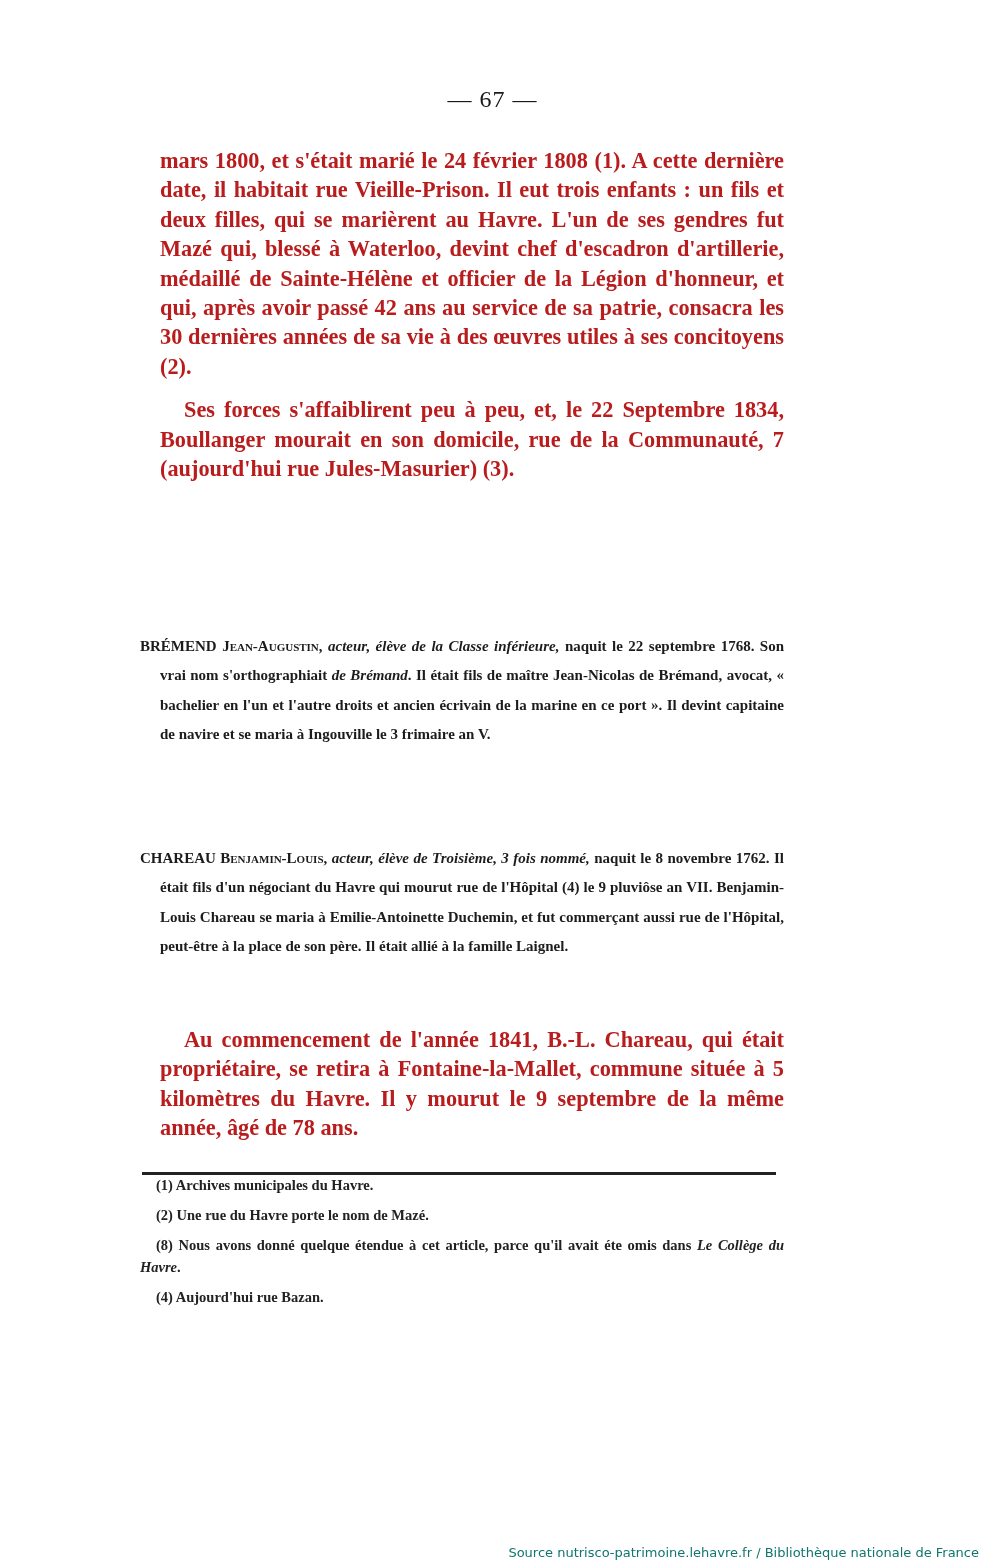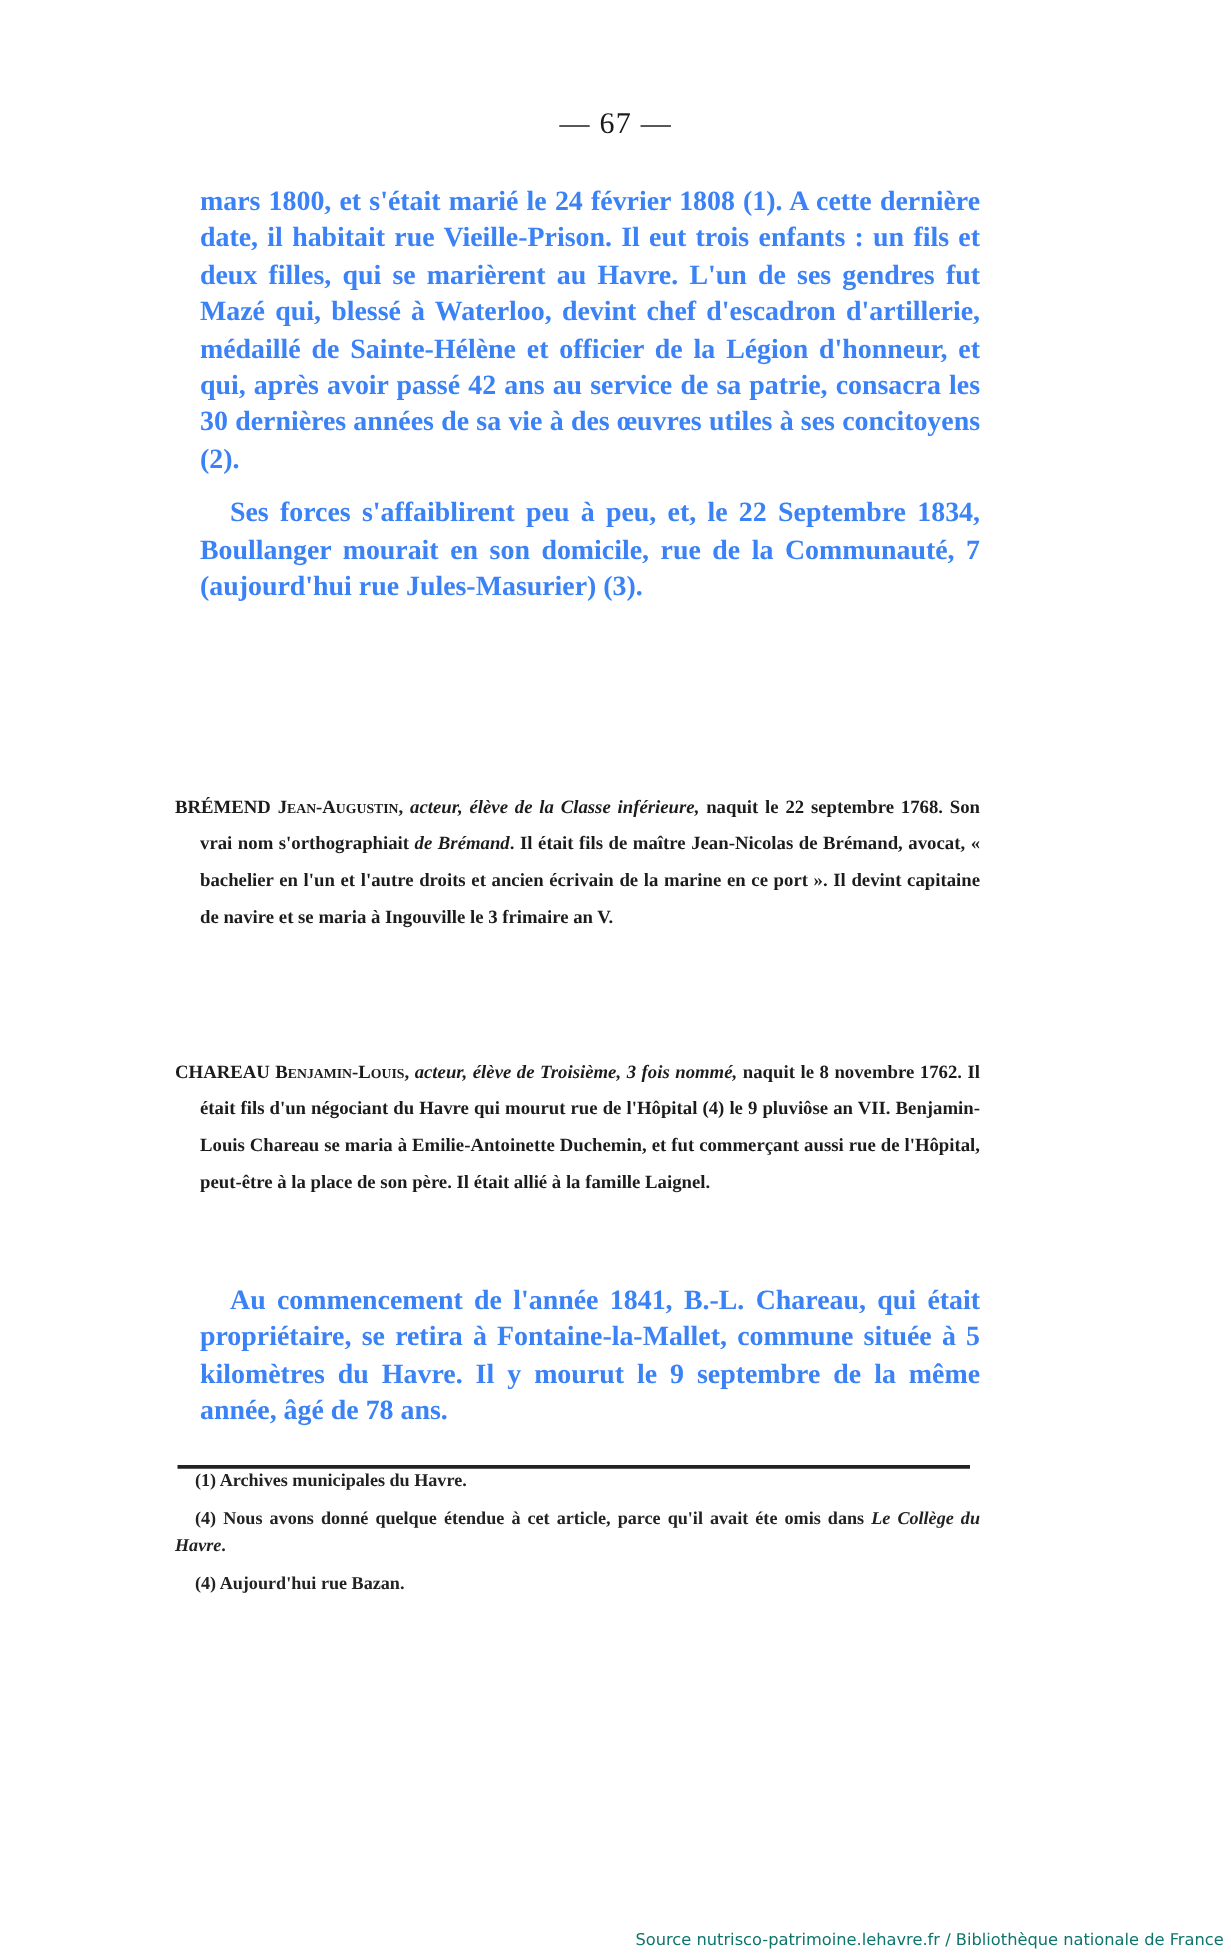--- a/index.html
+++ b/index.html
@@ -7,21 +7,21 @@
     width: 985px; height: 1566px; background: #ffffff; position: relative; overflow: hidden;
     font-family: "Liberation Serif", "DejaVu Serif", serif; color: #1a1a1a;
   }
   .page-number {
     position: absolute; top: 86px; left: 0; width: 985px; text-align: center;
     font-size: 24px; letter-spacing: 1px;
   }
   .block {
     position: absolute; left: 160px; width: 624px;
     font-size: 22.3px; line-height: 29.4px; text-align: justify;
-    font-family: "Liberation Serif", serif; font-weight: bold; color: #3b82f6;
+    font-family: "Liberation Serif", serif; font-weight: bold; color: #b91c1c;
     font-stretch: condensed;
   }
   .block p { margin: 0; }
   .indent { text-indent: 24px; }
   .entry { position: absolute; left: 140px; width: 644px; font-size: 15px; line-height: 29.4px;
     font-family: "Liberation Serif", serif; font-weight: bold; text-align: justify; color: #1c1c1c; }
   .entry p { margin: 0; padding-left: 20px; text-indent: -20px; }
   .sc { font-variant: small-caps; }
   .it { font-style: italic; }
   .rule { position: absolute; left: 142px; top: 1172px; width: 634px; height: 3px; background: #222; }
@@ -61,17 +61,18 @@
 </div>
 
 <div class="block" style="top:1025px;">
   <p class="indent">Au commencement de l'année 1841, B.-L. Chareau, qui était propriétaire, se retira à Fontaine-la-Mallet, commune située à 5 kilomètres du Havre. Il y mourut le 9 septembre de la même année, âgé de 78 ans.</p>
 </div>
 
 <div class="rule"></div>
 
 <div class="notes" style="top:1174px;">
   <p class="note">(1) Archives municipales du Havre.</p>
-  <p class="note"><span>(4) Nous avons donné quelque étendue à cet article, parce qu'il avait éte omis dans </span><span class="it">Le Collège du Havre</span><span>.</span></p>
+  <p class="note">(2) Une rue du Havre porte le nom de Mazé.</p>
+  <p class="note"><span>(8) Nous avons donné quelque étendue à cet article, parce qu'il avait éte omis dans </span><span class="it">Le Collège du Havre</span><span>.</span></p>
   <p class="note">(4) Aujourd'hui rue Bazan.</p>
 </div>
 
 <div class="footer">Source nutrisco-patrimoine.lehavre.fr / Bibliothèque nationale de France</div>
 
 </body></html>

